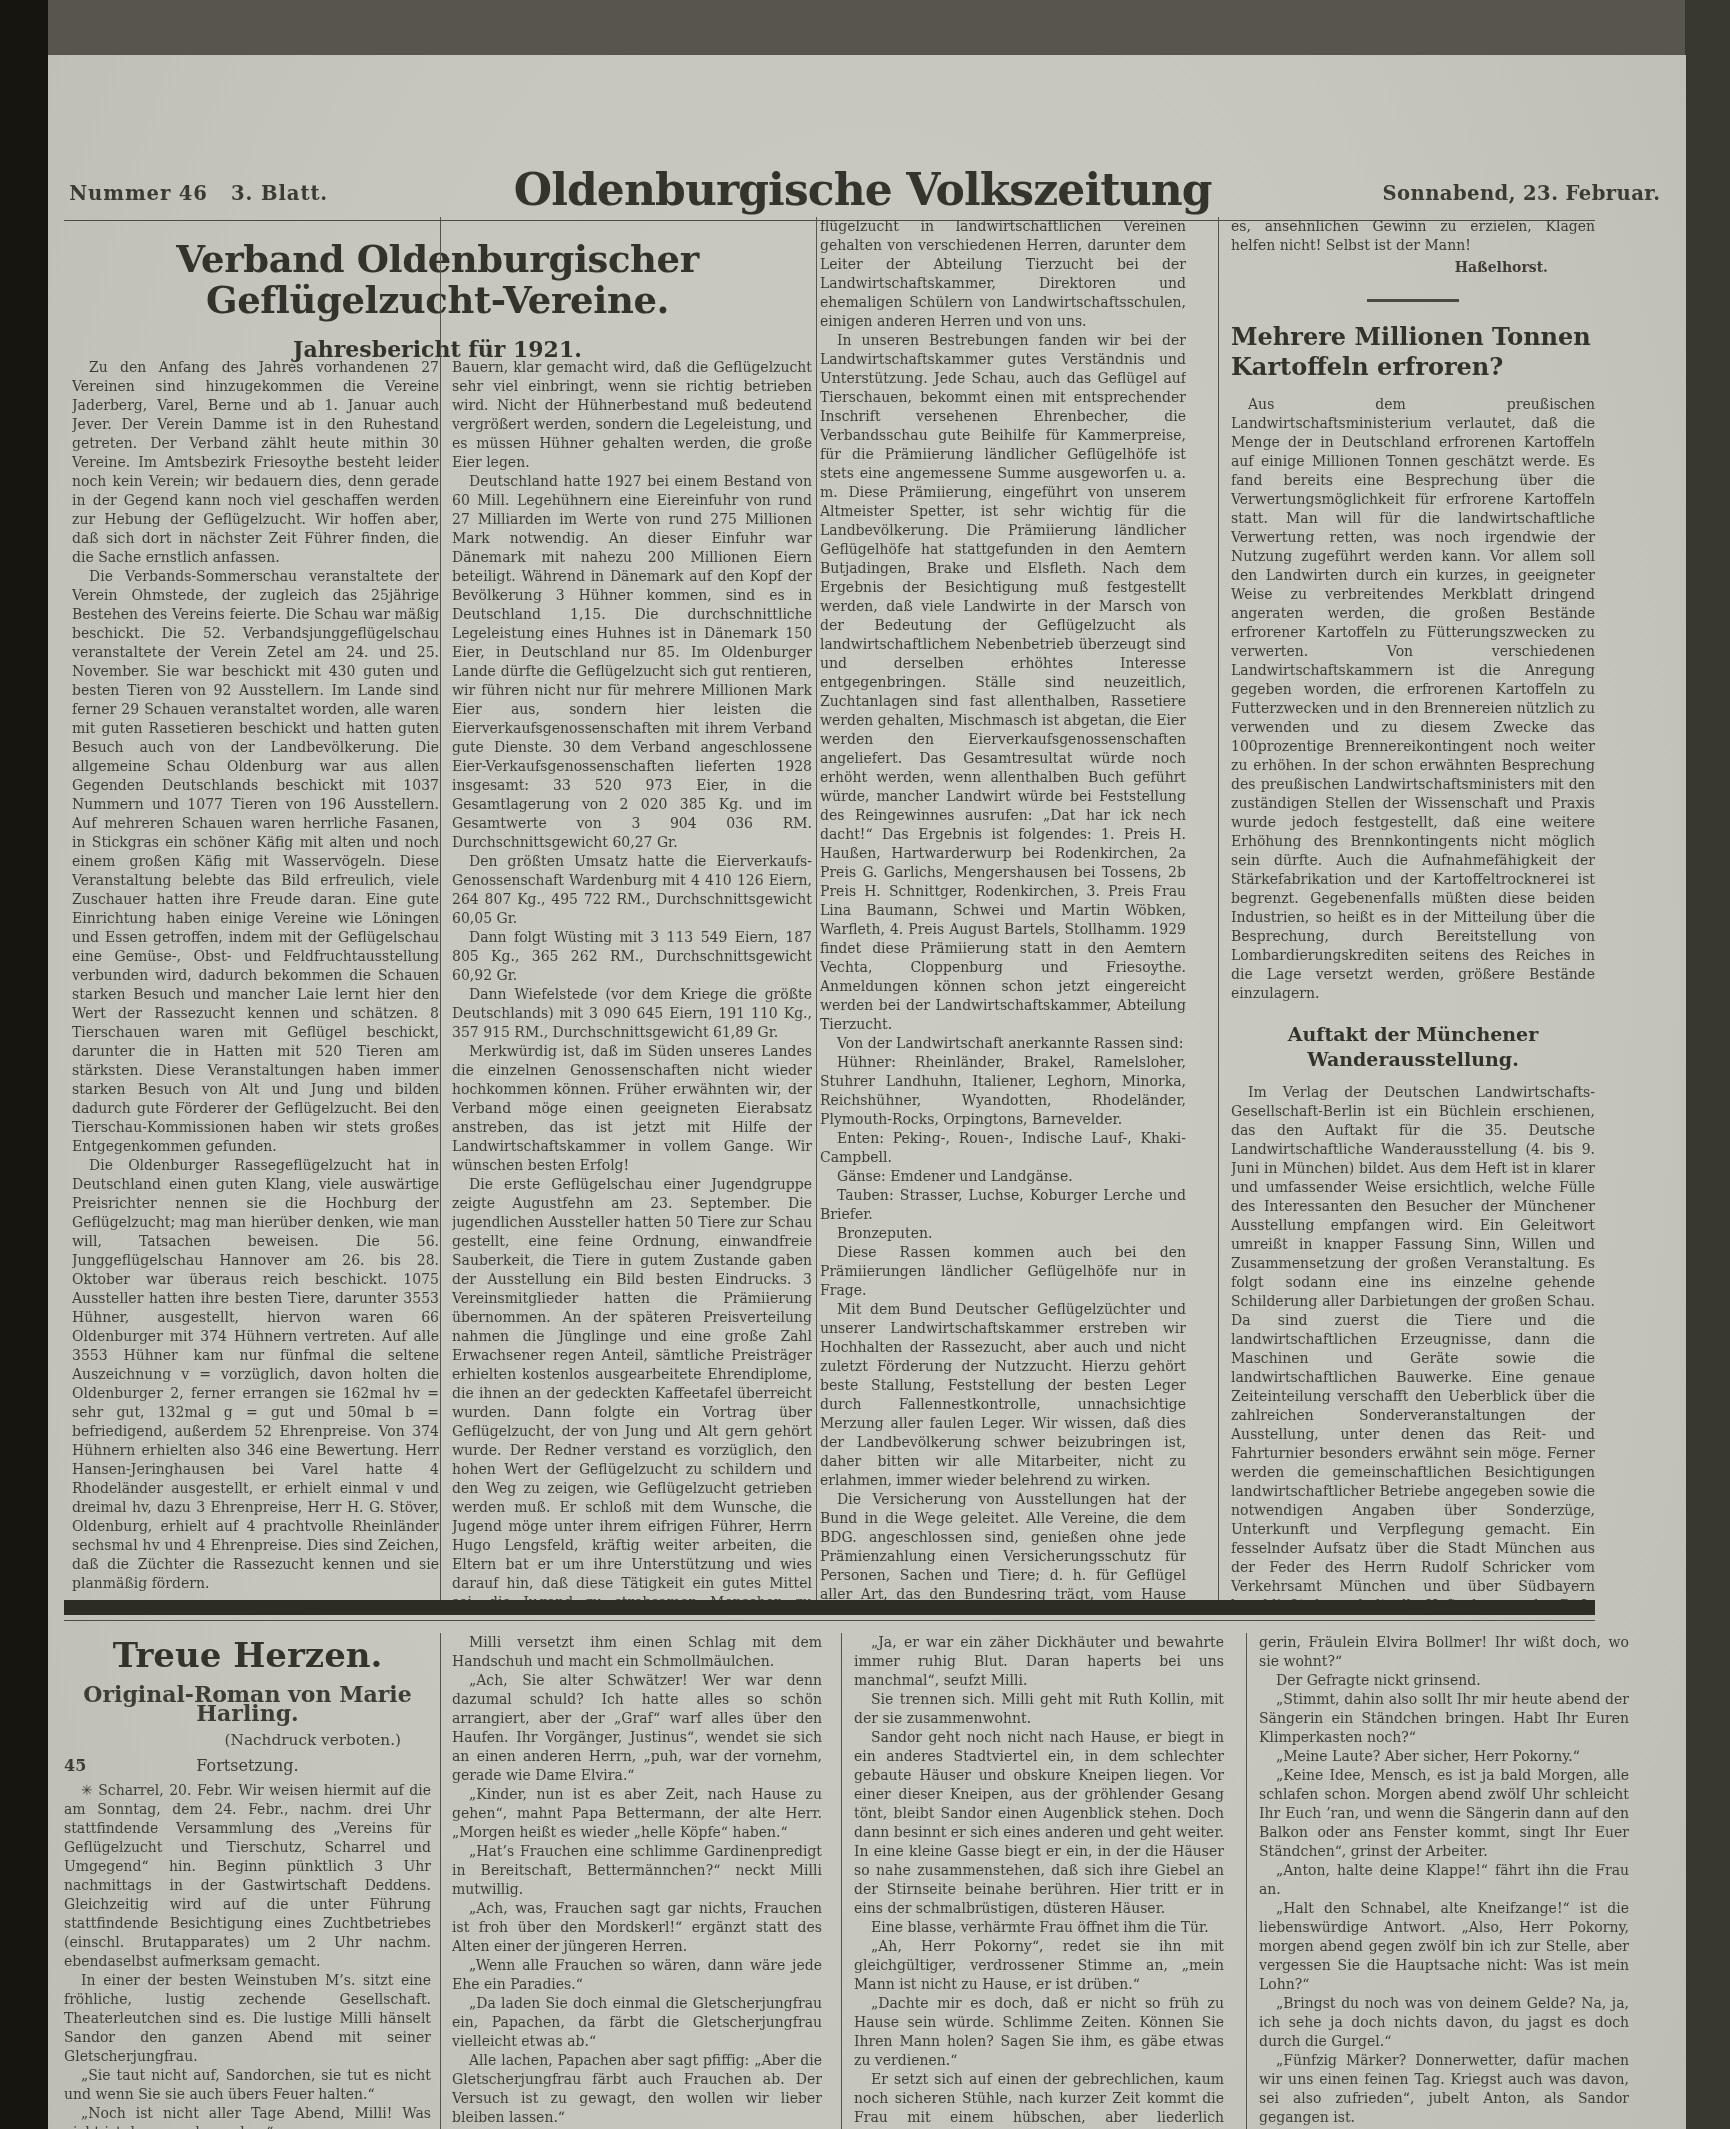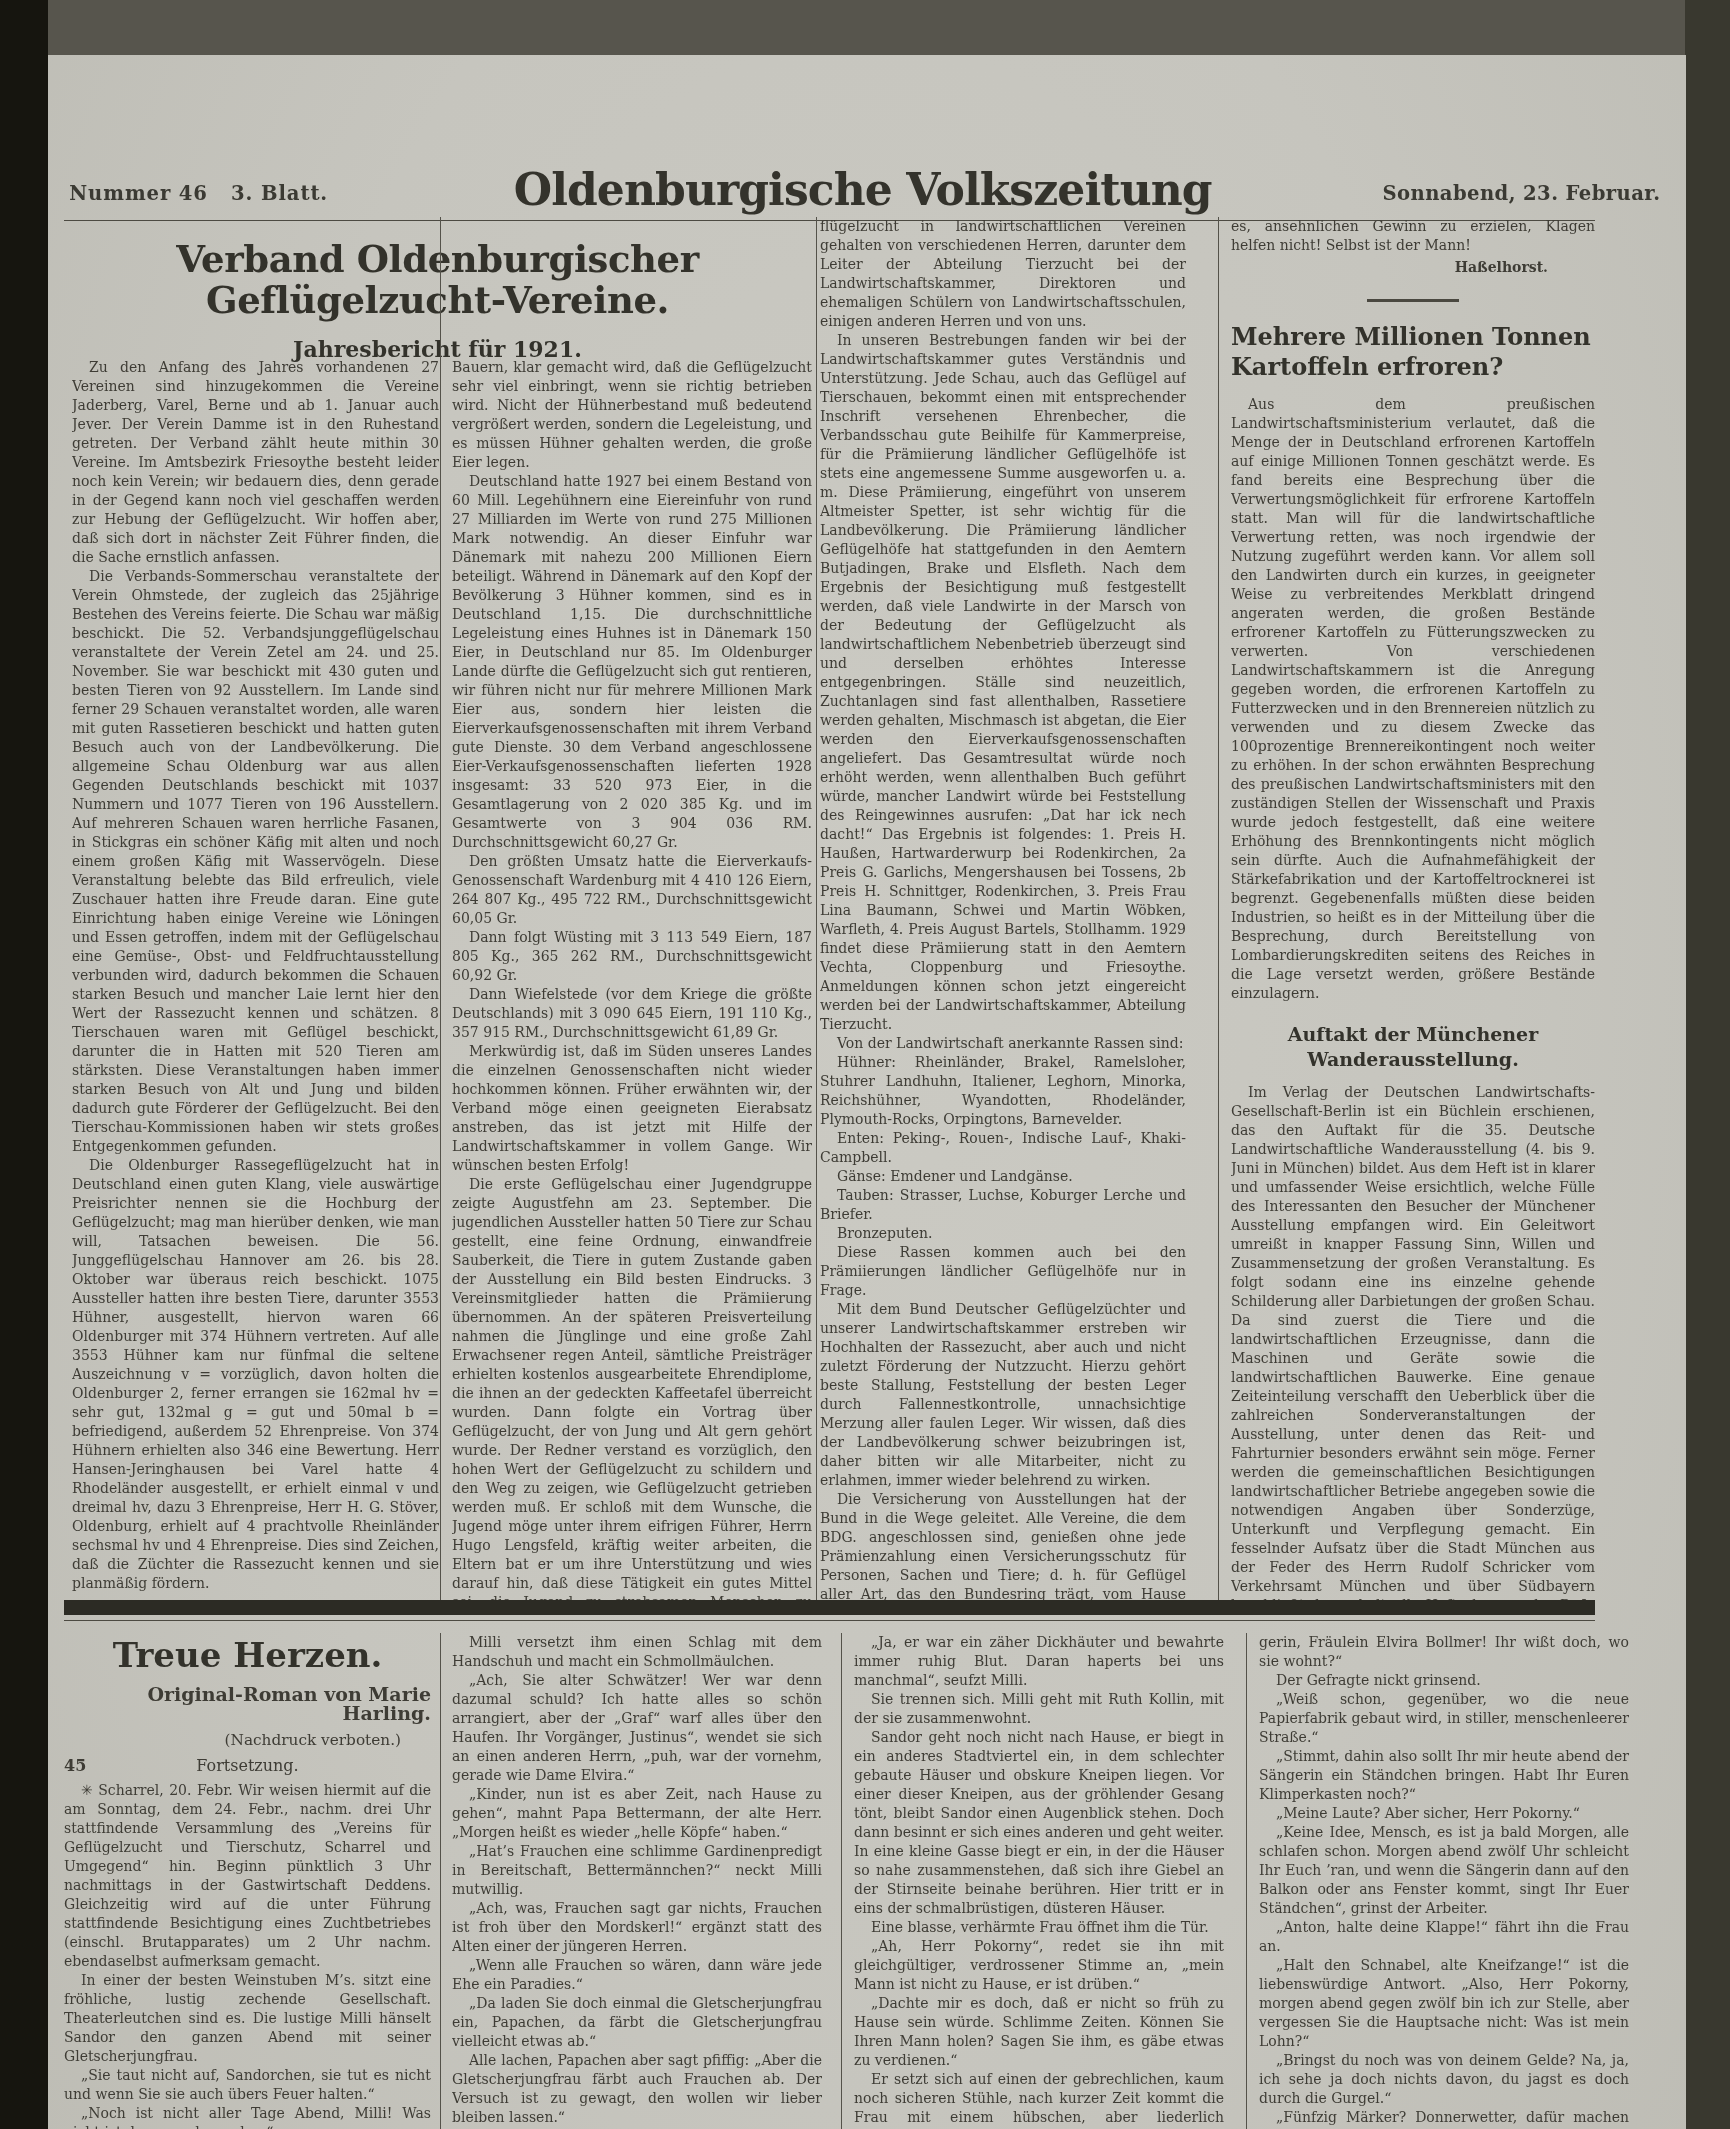--- a/index.html
+++ b/index.html
@@ -50,21 +50,21 @@
   #novel-divider{position:absolute;left:16px;width:1531px;top:1545px;height:14.5px;background:#2c2b24;}
   #novel-divider-rule{position:absolute;left:16px;width:1531px;top:1565px;border-top:1.3px solid #4c4a42;}
   #ncol1{left:16px;top:1578px;width:367px;height:761px;}
   #ncol2{left:404px;top:1578px;width:370px;height:761px;}
   #ncol3{left:806px;top:1578px;width:370px;height:761px;}
   #ncol4{left:1211px;top:1578px;width:370px;height:761px;}
   #nvr1{left:392px;top:1578px;height:761px;}
   #nvr2{left:793px;top:1578px;height:761px;}
   #nvr3{left:1198px;top:1578px;height:761px;}
   #novel-title{font-size:34px;line-height:37px;font-weight:bold;text-align:center;margin:4.3px 0 11px 0;color:#33322b;}
-  #novel-byline{font-size:19px;font-weight:bold;text-align:right;margin:0 0 7.7px 0;text-indent:0;}
+  #novel-byline{font-size:22px;font-weight:bold;text-align:center;margin:0 0 7.7px 0;text-indent:0;}
   #novel-notice{font-size:15.3px;text-align:right;padding-right:30px;margin:0 0 6px 0;text-indent:0;}
   #installment-row{position:relative;height:22px;margin-bottom:3.4px;}
   #installment-number{position:absolute;left:0;top:0;font-size:16px;font-weight:bold;}
   #continuation-label{position:absolute;left:0;right:0;text-align:center;font-size:16px;}
 </style>
 </head>
 <body>
 
 <div id="edge-left"></div>
 <div id="edge-right"></div>
@@ -168,21 +168,20 @@
       <p class="para">Sandor geht noch nicht nach Hause, er biegt in ein anderes Stadtviertel ein, in dem schlechter gebaute Häuser und obskure Kneipen liegen. Vor einer dieser Kneipen, aus der gröhlender Gesang tönt, bleibt Sandor einen Augenblick stehen. Doch dann besinnt er sich eines anderen und geht weiter. In eine kleine Gasse biegt er ein, in der die Häuser so nahe zusammenstehen, daß sich ihre Giebel an der Stirnseite beinahe berühren. Hier tritt er in eins der schmalbrüstigen, düsteren Häuser.</p>
       <p class="para">Eine blasse, verhärmte Frau öffnet ihm die Tür.</p>
       <p class="para">„Ah, Herr Pokorny“, redet sie ihn mit gleichgültiger, verdrossener Stimme an, „mein Mann ist nicht zu Hause, er ist drüben.“</p>
       <p class="para">„Dachte mir es doch, daß er nicht so früh zu Hause sein würde. Schlimme Zeiten. Können Sie Ihren Mann holen? Sagen Sie ihm, es gäbe etwas zu verdienen.“</p>
       <p class="para">Er setzt sich auf einen der gebrechlichen, kaum noch sicheren Stühle, nach kurzer Zeit kommt die Frau mit einem hübschen, aber liederlich verwahrlosten Menschen wieder.</p>
     </div>
   <div id="ncol4" class="ncol flush-first">
     <div class="flush-first">
         <p class="para">gerin, Fräulein Elvira Bollmer! Ihr wißt doch, wo sie wohnt?“</p>
         <p class="para">Der Gefragte nickt grinsend.</p>
-        <p class="para">„Weiß schon, gegenüber, wo die neue Papierfabrik gebaut wird, in stiller, menschenleerer Straße.“</p>
         <p class="para">„Stimmt, dahin also sollt Ihr mir heute abend der Sängerin ein Ständchen bringen. Habt Ihr Euren Klimperkasten noch?“</p>
         <p class="para">„Meine Laute? Aber sicher, Herr Pokorny.“</p>
         <p class="para">„Keine Idee, Mensch, es ist ja bald Morgen, alle schlafen schon. Morgen abend zwölf Uhr schleicht Ihr Euch ’ran, und wenn die Sängerin dann auf den Balkon oder ans Fenster kommt, singt Ihr Euer Ständchen“, grinst der Arbeiter.</p>
         <p class="para">„Anton, halte deine Klappe!“ fährt ihn die Frau an.</p>
         <p class="para">„Halt den Schnabel, alte Kneifzange!“ ist die liebenswürdige Antwort. „Also, Herr Pokorny, morgen abend gegen zwölf bin ich zur Stelle, aber vergessen Sie die Hauptsache nicht: Was ist mein Lohn?“</p>
         <p class="para">„Bringst du noch was von deinem Gelde? Na, ja, ich sehe ja doch nichts davon, du jagst es doch durch die Gurgel.“</p>
         <p class="para">„Fünfzig Märker? Donnerwetter, dafür machen wir uns einen feinen Tag. Kriegst auch was davon, sei also zufrieden“, jubelt Anton, als Sandor gegangen ist.</p>
       </div>
 
   </div>

